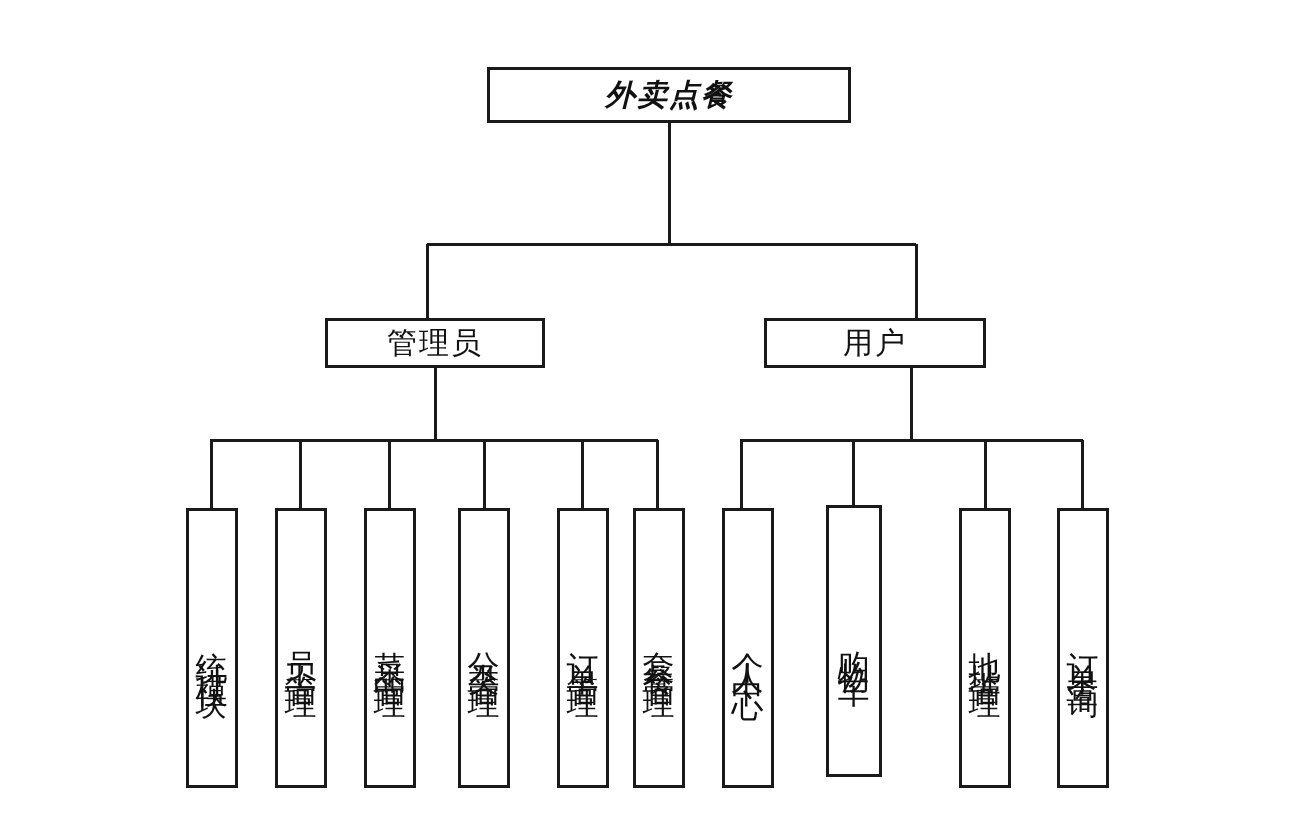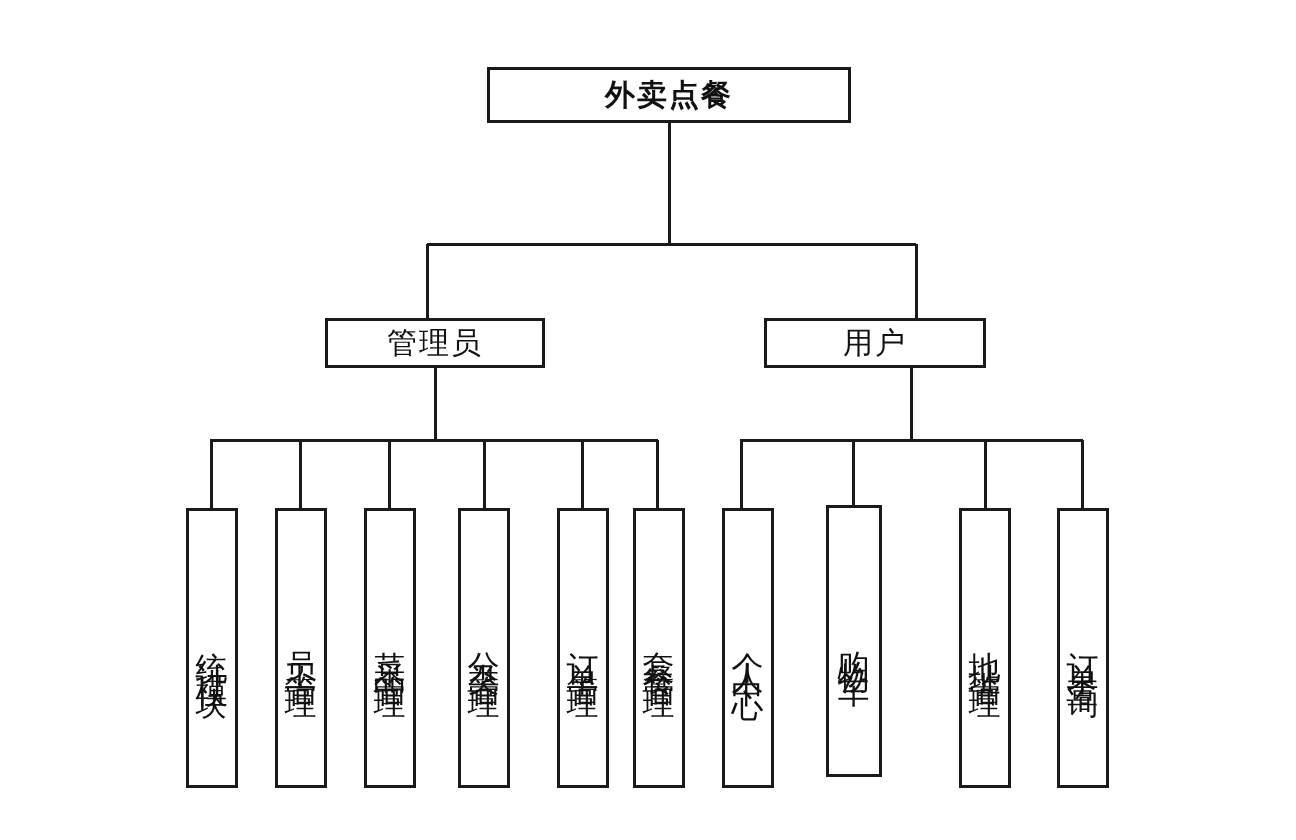--- a/index.html
+++ b/index.html
@@ -37,20 +37,21 @@
   .node-label {
     display: block;
     text-align: center;
     line-height: 1.0;
     white-space: nowrap;
   }
   .node-root {
     font-size: 30px;
     font-weight: bold;
     letter-spacing: 2px;
+    font-style: italic;
   }
   .node-branch {
     font-size: 30px;
     font-weight: normal;
     letter-spacing: 2px;
   }
   .node-leaf .node-label {
     writing-mode: vertical-rl;
     text-orientation: upright;
     font-size: 32px;

